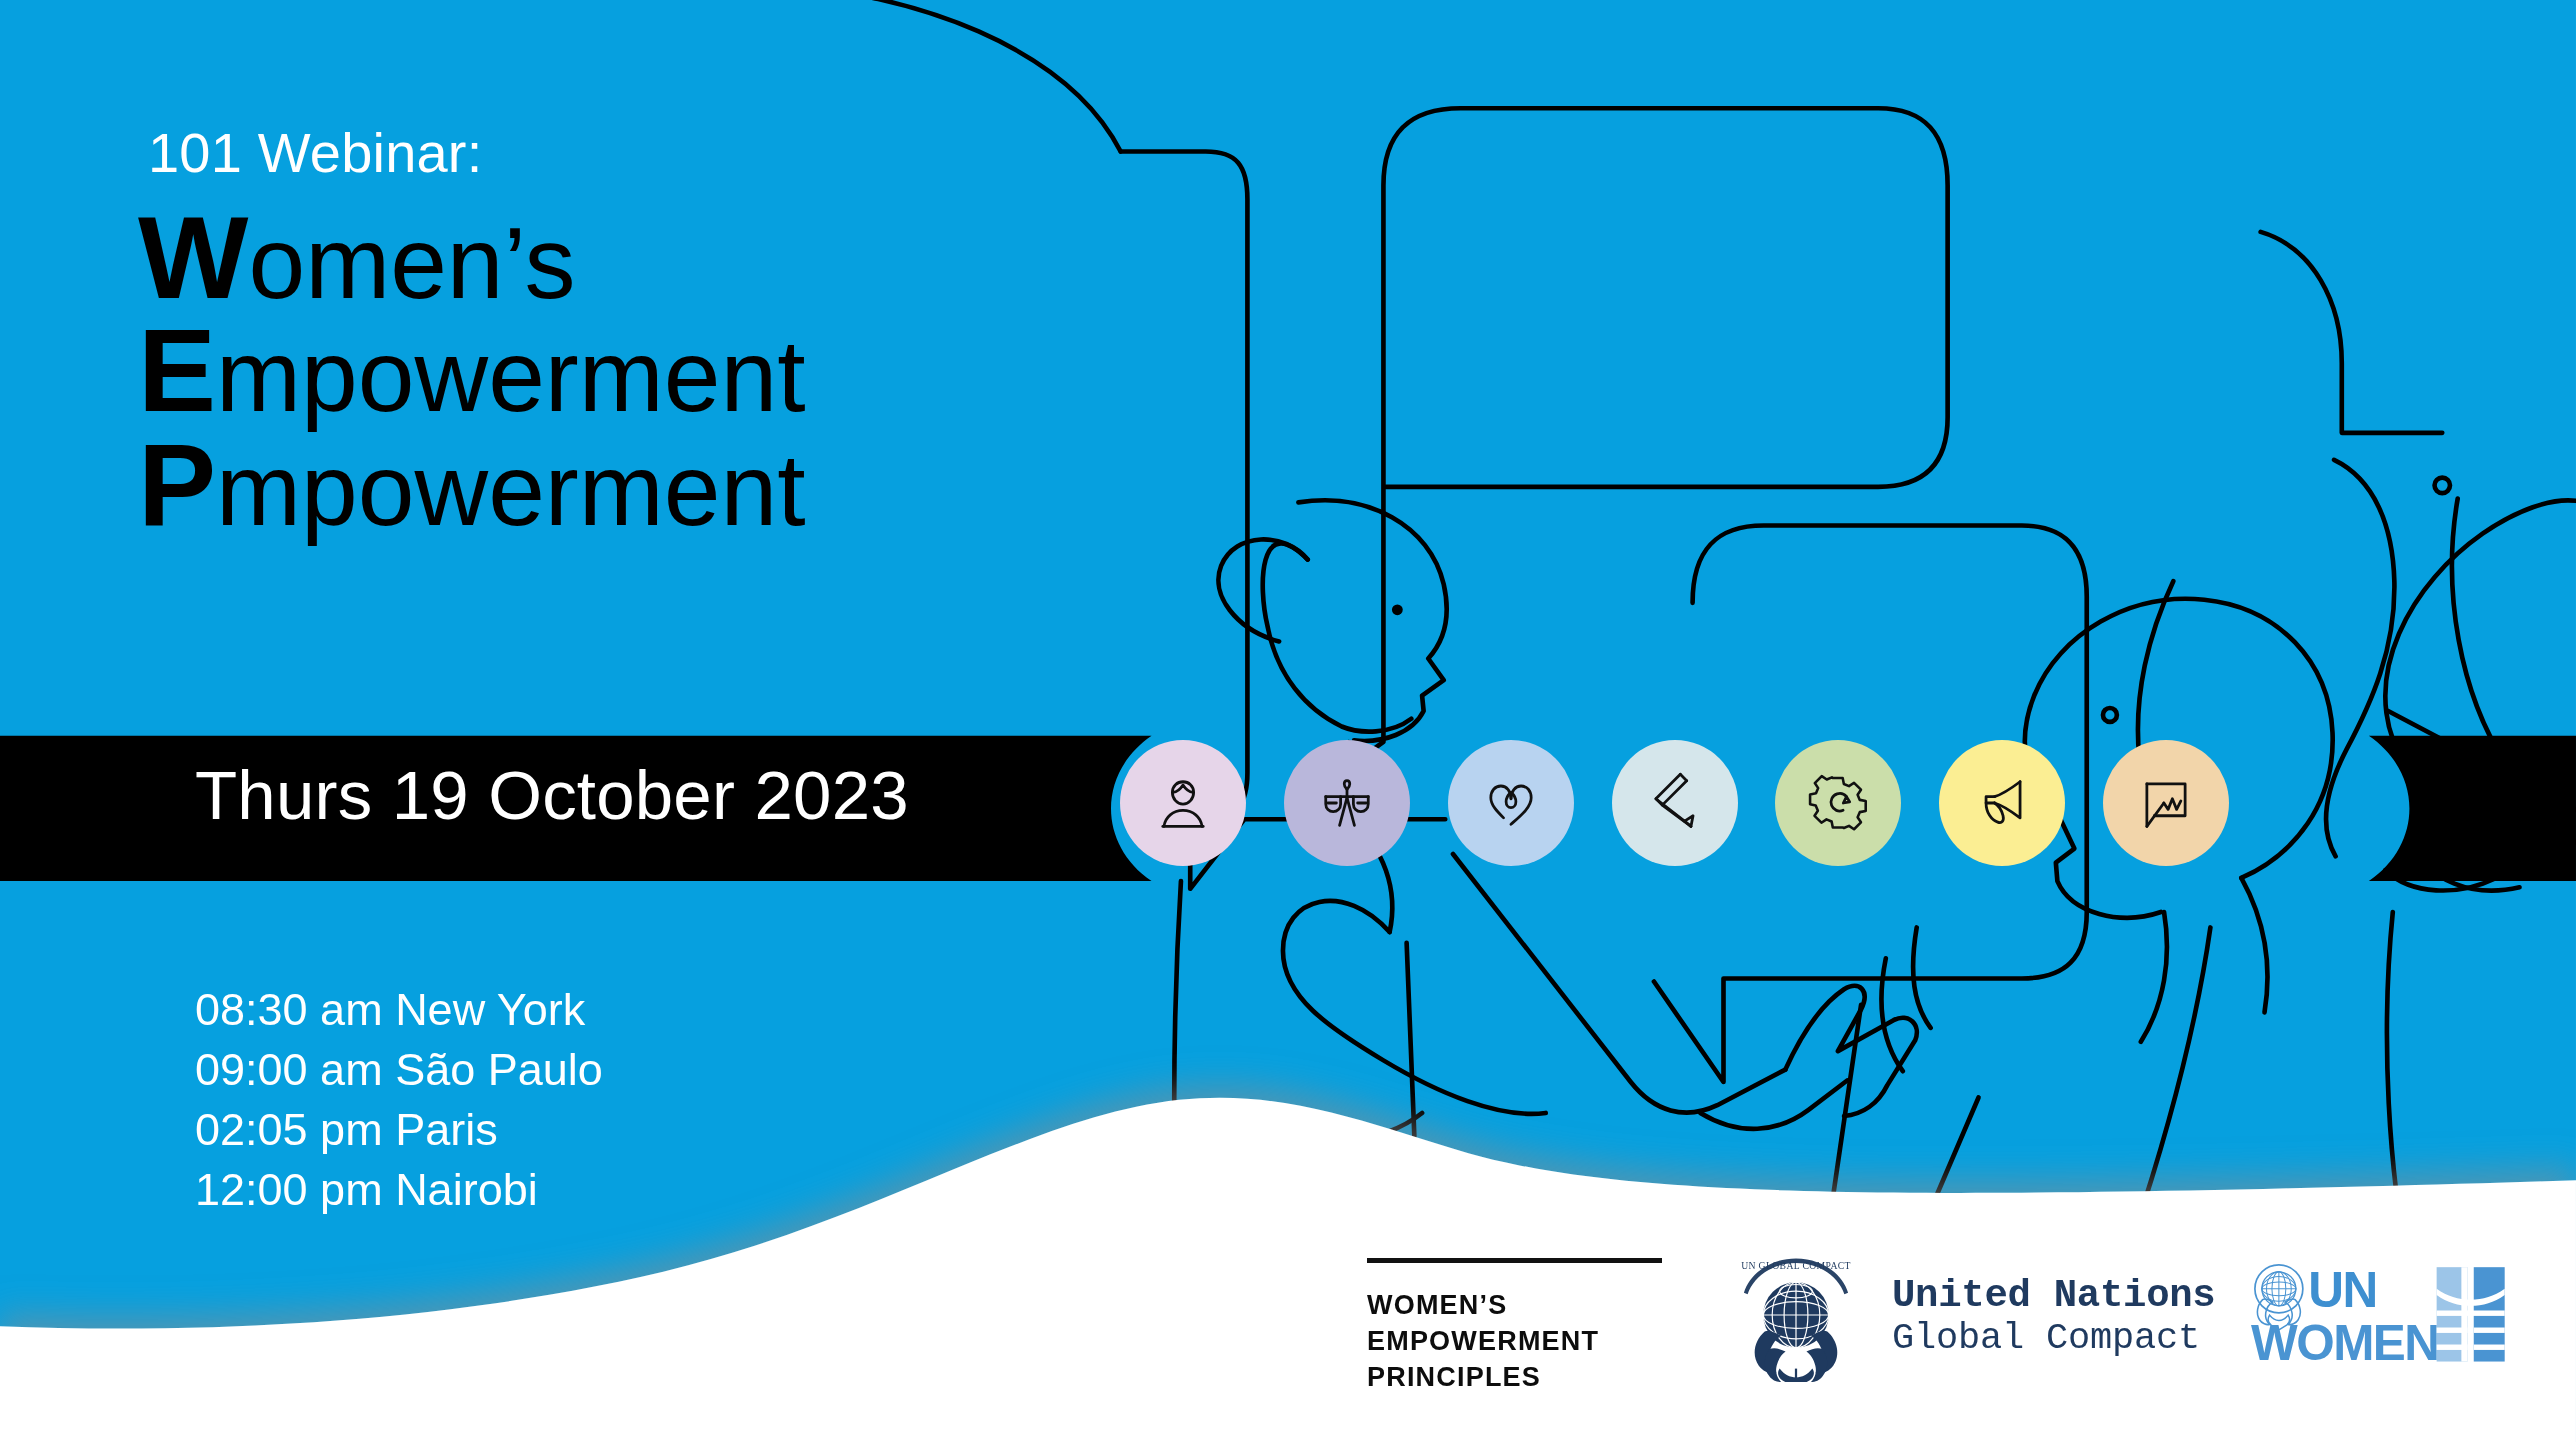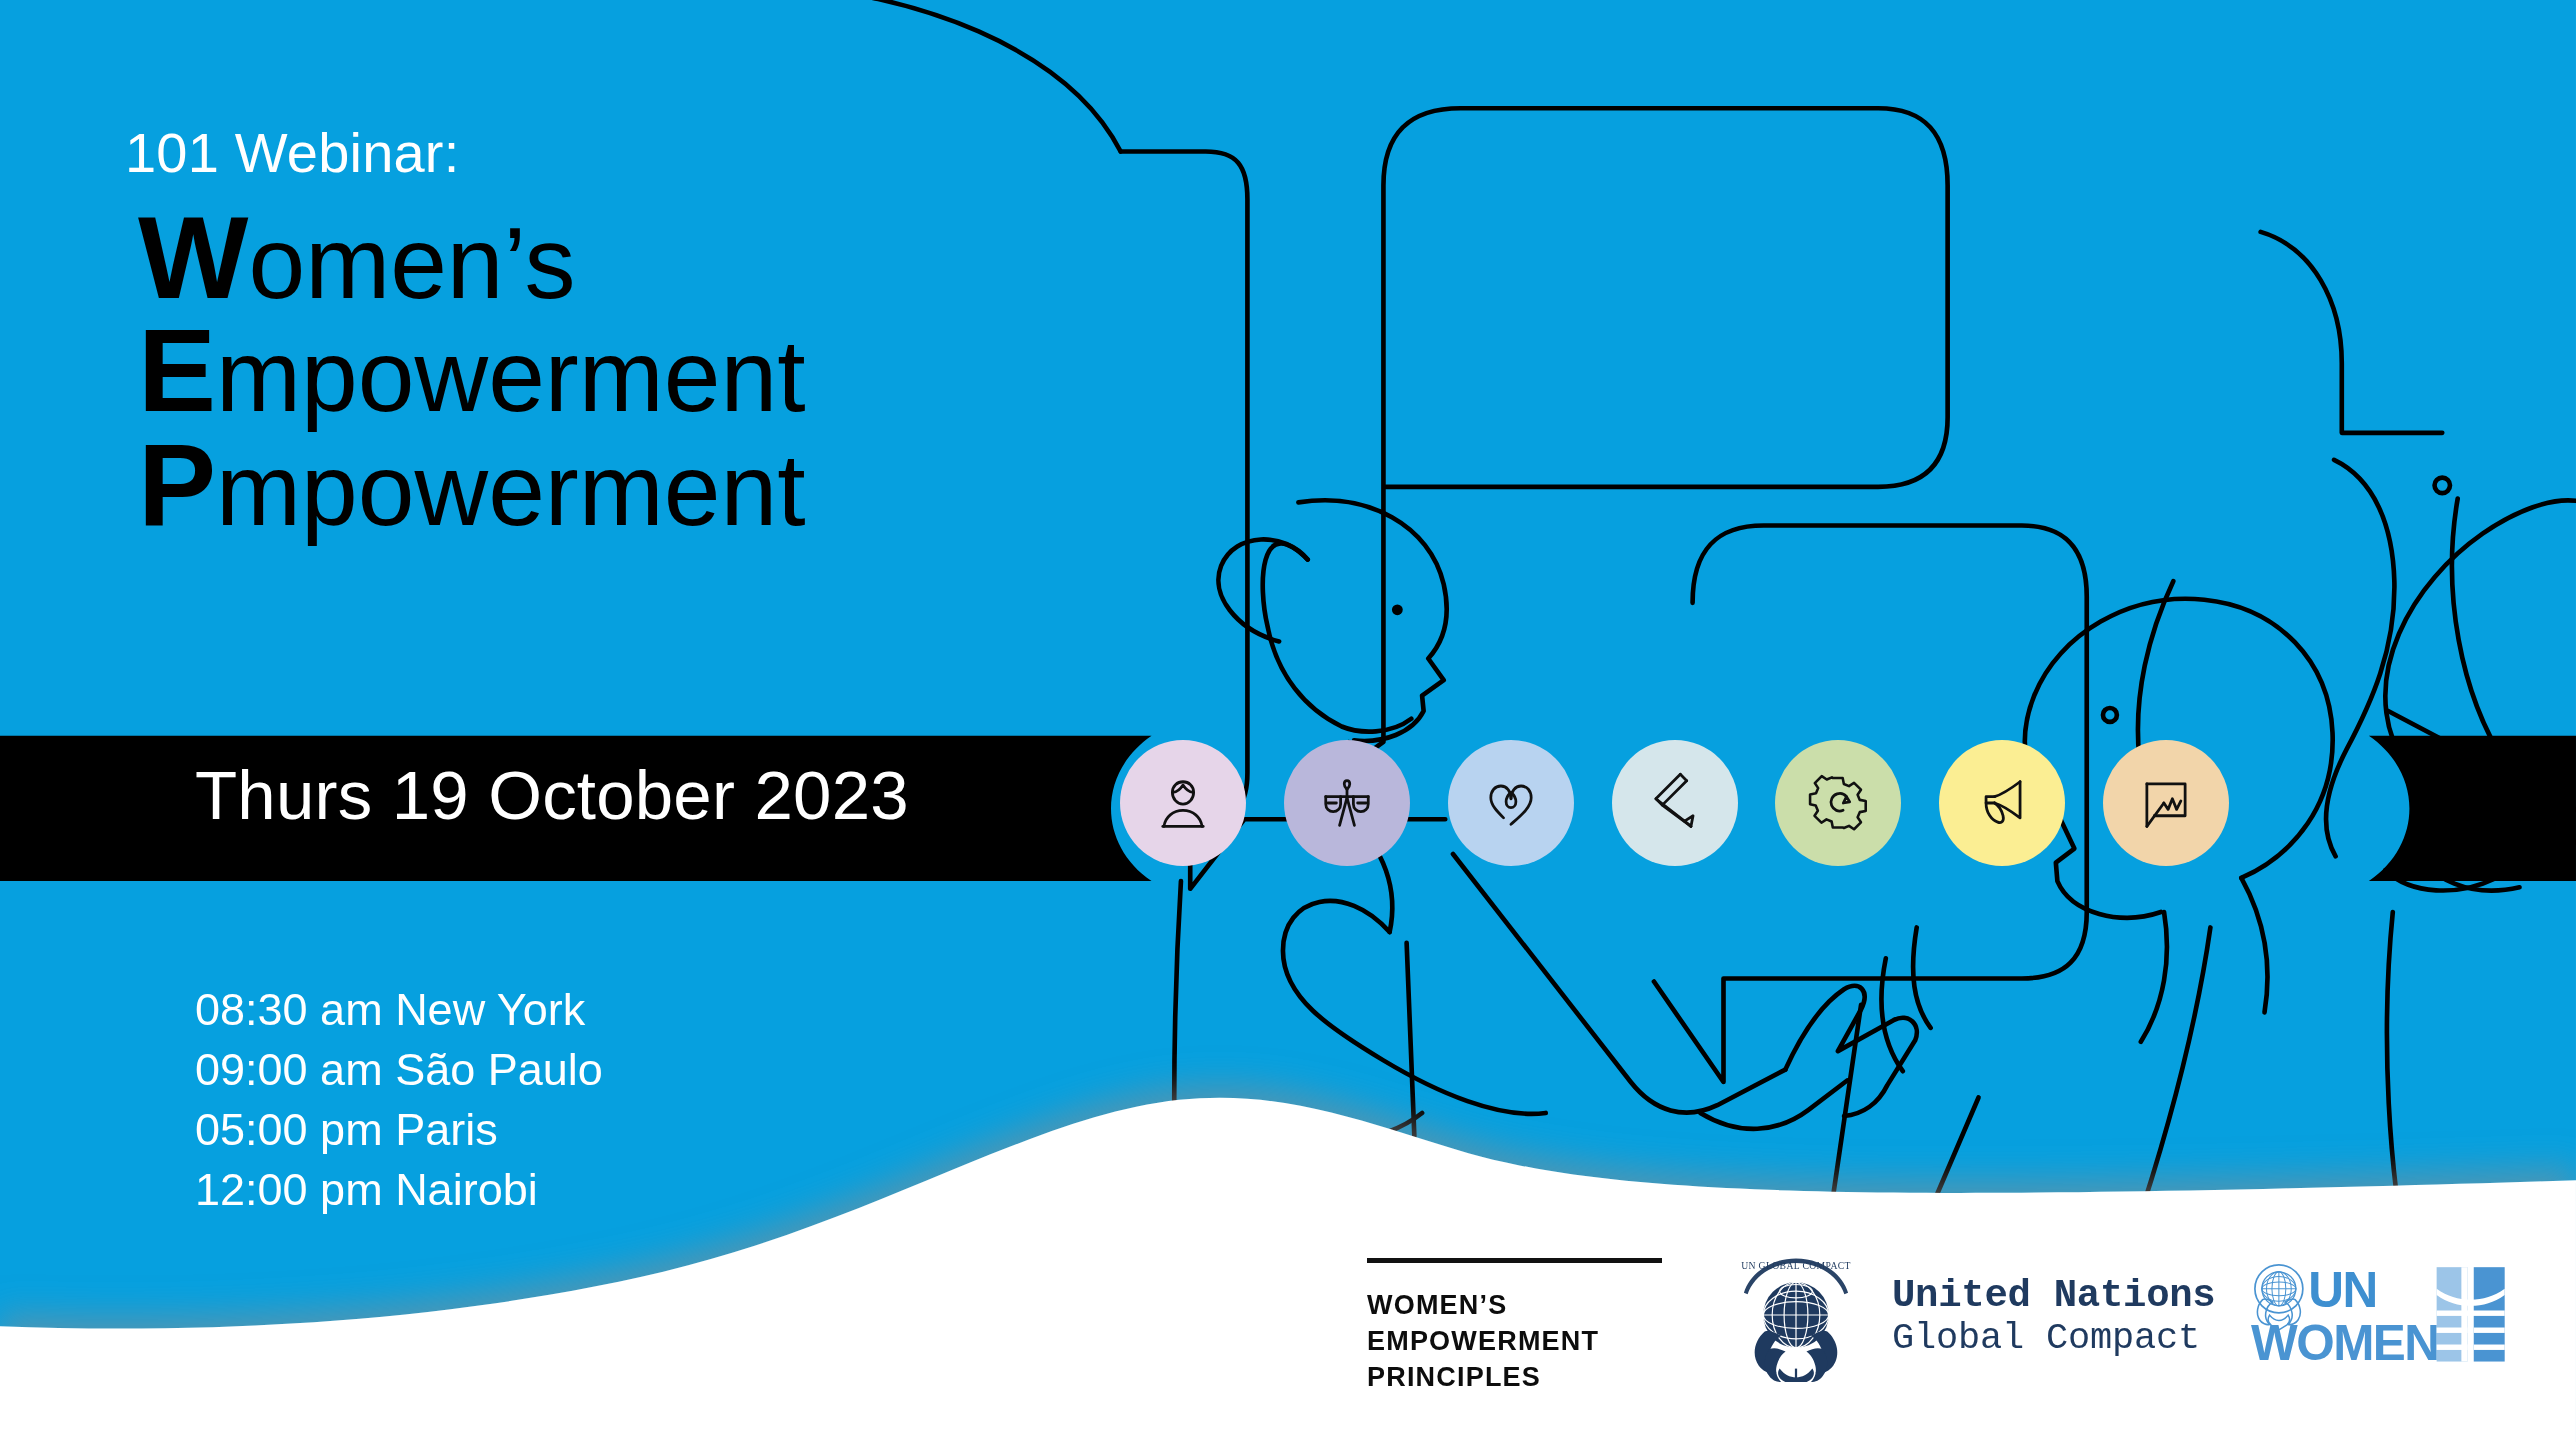--- a/index.html
+++ b/index.html
@@ -10,21 +10,21 @@
   .blue-field{position:absolute;inset:0;}
 
   
   .artwork{position:absolute;inset:0;}
 
   
   .band-layer{position:absolute;inset:0;}
 
   
   .kicker{
-    position:absolute;left:125px;top:120px;
+    position:absolute;left:148px;top:120px;
     font-size:56px;color:#FFFFFF;letter-spacing:0.2px;font-weight:400;
     white-space:nowrap;
   }
   .title{
     position:absolute;left:138px;top:201px;
     color:#000000;line-height:.97;
   }
   .title-line{font-size:102px;font-weight:400;white-space:nowrap;display:block;}
   .title-line .cap{font-weight:700;font-size:117px;}
 
@@ -186,21 +186,21 @@
     <span class="title-line">
       <span class="cap">P</span><span>mpowerment</span>
     </span>
   </div>
 
   <div class="date-text">Thurs 19 October 2023</div>
 
   <div class="times">
     <div>08:30 am New York</div>
     <div>09:00 am São Paulo</div>
-    <div>05:00 pm Paris</div>
+    <div>02:05 pm Paris</div>
     <div>12:00 pm Nairobi</div>
   </div>
 
   <div class="icon-row">
 
     <div class="icon-chip" id="chip0" style="left: 0px; background: rgb(230, 213, 233);">
       <svg viewBox="0 0 64 64" fill="none" stroke="#111" stroke-width="2.6" stroke-linecap="round" stroke-linejoin="round">
         <path d="M22 22c0-6 4.5-10 10-10s10 4 10 10c0 6-4.5 11-10 11S22 28 22 22Z"></path>
         <path d="M22.5 22c4-.5 7-3 9.5-7 2.5 4 5.5 6.5 9.5 7"></path>
         <path d="M14 54c1.5-9 8.5-15 18-15s16.5 6 18 15"></path>

